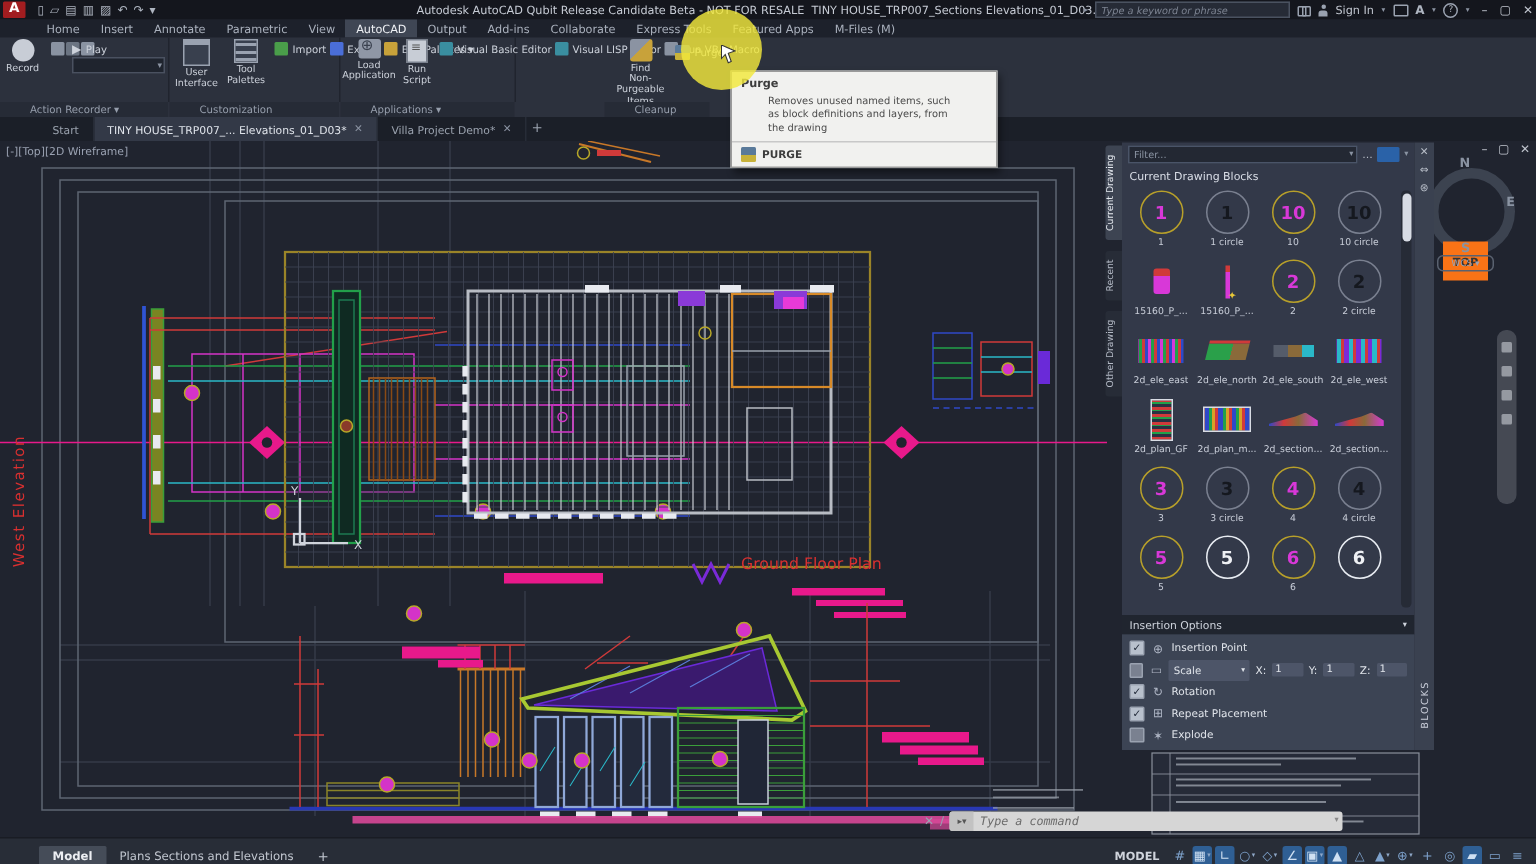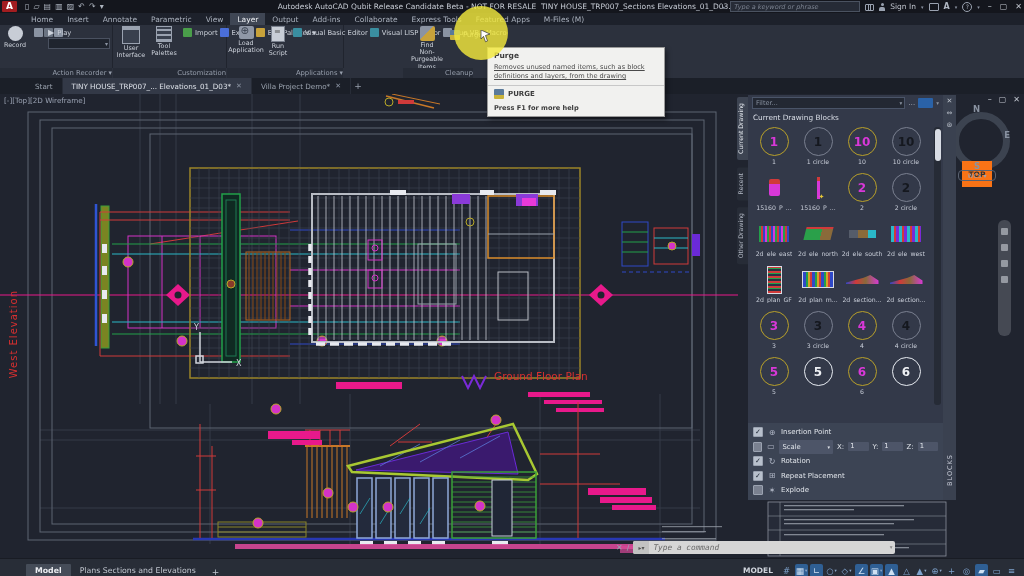--- a/index.html
+++ b/index.html
@@ -29,21 +29,21 @@
   .winbtn{font-size:8px;color:#c0c5ce;margin-left:3px;}
   
   .ribbontabs{position:absolute;left:0;top:13px;width:1024px;height:12px;background:#1d212b;
               display:flex;align-items:stretch;padding-left:24px;}
   .rtab{padding:0 7px;font-size:7.5px;color:#aab1bd;display:flex;align-items:center;}
   .rtab.active{background:#3f4654;color:#eef0f4;}
   
   .ribbon{position:absolute;left:0;top:25px;width:1024px;height:53px;background:#2c313d;}
   .rpanel{position:absolute;top:0;height:43px;border-right:1px solid #20242e;}
   .plabel{position:absolute;top:43px;height:10px;left:0;right:0;background:#262b36;color:#969eac;
-          font-size:6.8px;text-align:right;line-height:10px;white-space:nowrap;}
+          font-size:6.8px;text-align:left;line-height:10px;white-space:nowrap;padding-left:20px;}
   .bigbtn{position:absolute;top:1px;display:flex;flex-direction:column;align-items:center;gap:1px;}
   .blabel{font-size:6.4px;color:#ccd1da;text-align:center;line-height:1.12;white-space:pre-line;}
   .smallcol{position:absolute;display:flex;flex-direction:row;gap:1px;}
   .smallrow{display:flex;align-items:center;gap:3px;height:11px;font-size:6.8px;color:#ccd1da;white-space:nowrap;}
   .ic{width:9px;height:9px;border-radius:1px;flex:0 0 auto;}
   .record-circ{width:15px;height:15px;border-radius:50%;background:#c8cdd6;}
   .combo{width:60px;height:9px;background:#1f242e;border:1px solid #4a5160;position:relative;}
   .combo:after{content:"▾";position:absolute;right:1px;top:0;font-size:6px;color:#8b93a2;line-height:9px;}
   .winicon{width:16px;height:13px;border:1px solid #9aa2b0;border-top:4px solid #9aa2b0;background:#39404e;}
   .palicon{width:14px;height:14px;background:
@@ -146,21 +146,21 @@
   .lplus{font-size:9px;color:#c2c7d0;padding:0 7px;}
   .sright{margin-left:auto;display:flex;align-items:center;gap:2px;padding-right:6px;}
   .modellbl{font-size:7.5px;font-weight:bold;color:#d0d4dc;margin-right:5px;}
   .sicon{min-width:13px;height:13px;font-size:8.5px;color:#7ea2cc;display:flex;align-items:center;justify-content:center;border-radius:2px;}
   .sicon.active{background:#2f5f94;color:#cfe0f2;}
   .sicon.has-caret:after{content:"▾";font-size:4.5px;margin-left:1px;color:#8fa8c8;}
   
   .tooltip{position:absolute;left:487px;top:47px;width:176px;background:#f1f1ef;border:1px solid #9a9a9a;
            box-shadow:2px 3px 5px rgba(0,0,0,.45);z-index:55;color:#3c3c3c;}
   .tt-title{font-size:7.5px;font-weight:bold;padding:3px 6px 2px;}
-  .tt-body{font-size:6.6px;line-height:1.35;padding:1px 6px 4px;color:#4a4a4a;text-decoration:underline;}
+  .tt-body{font-size:6.6px;line-height:1.35;padding:1px 24px 4px;color:#4a4a4a;}
   .tt-cmdrow{display:flex;align-items:center;gap:4px;border-top:1px solid #c8c8c8;padding:3px 6px;}
   .tt-cmd{font-size:7px;font-weight:bold;}
   .tt-foot{font-size:6.6px;font-weight:bold;padding:2px 6px 4px;}
   .hlcircle{position:absolute;left:454px;top:6px;width:54px;height:54px;border-radius:50%;
             background:rgba(242,232,60,.82);z-index:60;}
   .hlcursor{position:absolute;left:26px;top:24px;}
 </style>
 </head>
 <body>
 
@@ -200,21 +200,21 @@
       <span class="winbtn">✕</span>
     </div>
   </div>
 
   <div class="ribbontabs">
     <div class="rtab">Home</div>
       <div class="rtab">Insert</div>
       <div class="rtab">Annotate</div>
       <div class="rtab">Parametric</div>
       <div class="rtab">View</div>
-      <div class="rtab active">Layer</div>
+      <div class="rtab active">AutoCAD</div>
       <div class="rtab">Output</div>
       <div class="rtab">Add-ins</div>
       <div class="rtab">Collaborate</div>
       <div class="rtab">Express Tools</div>
       <div class="rtab">Featured Apps</div>
       <div class="rtab">M-Files (M)</div>
   </div>
 
   <div class="ribbon">
 
@@ -795,20 +795,24 @@
                 <span class="circ">
                   <span class="glyph">6</span>
                 </span>
 
               </div>
               <div class="blklabel"></div>
             </div>
           <div class="vscroll">
               <div class="vthumb"></div>
             </div>
+        </div>
+        <div class="ioptshead">
+          <span>Insertion Options</span>
+            <span style="font-size:5.5px;">▾</span>
         </div>
         <div class="iopts">
           <div class="iorow">
             <span class="chk on">✓</span>
             <span class="ioic">⊕</span>
             <span>Insertion Point</span>
           </div>
           <div class="iorow">
             <span class="chk"></span>
             <span class="ioic">▭</span>
@@ -884,21 +888,20 @@
     </div>
   </div>
 
   <div class="tooltip">
     <div class="tt-title">Purge</div>
     <div class="tt-body">Removes unused named items, such as block definitions and layers, from the drawing</div>
     <div class="tt-cmdrow">
       <span class="purge-mini"></span>
       <span class="tt-cmd">PURGE</span>
     </div>
-    <div class="tt-foot">Press F1 for more help</div>
   </div>
 
   <div class="hlcircle">
     <svg class="hlcursor" width="13" height="13" viewBox="0 0 13 13">
       <polygon points="1,0 10,4 5.5,5.5 7.5,11 5.5,11.8 3.5,6.3 1,9" fill="#ffffff" stroke="#333" stroke-width="0.7"></polygon>
     </svg>
   </div>
 
 </div>
 

